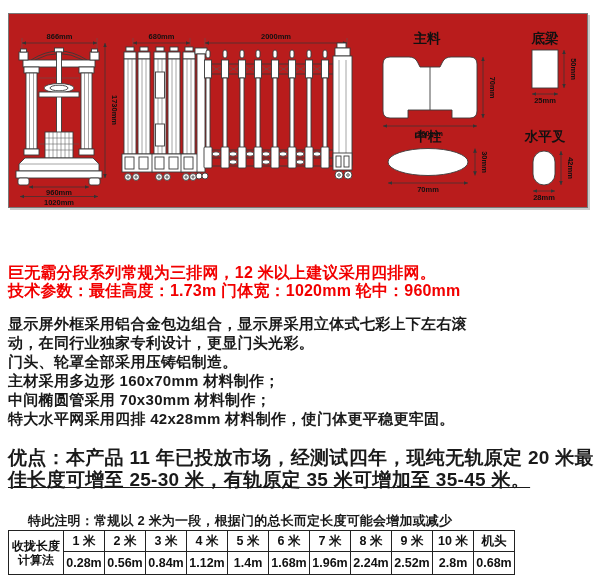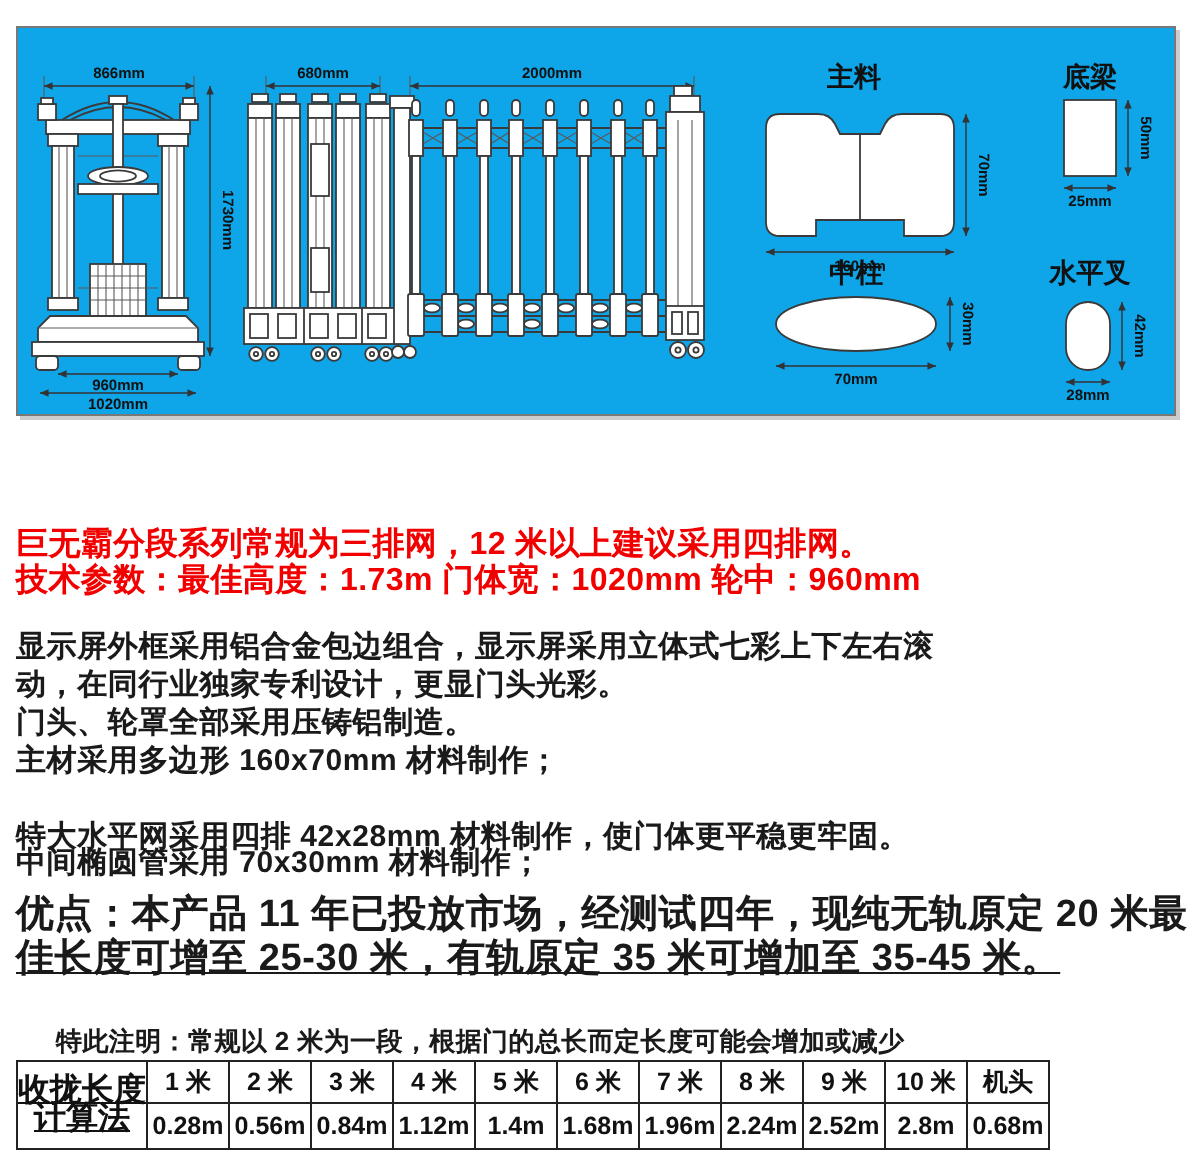--- a/index.html
+++ b/index.html
@@ -3,21 +3,21 @@
 <meta charset="utf-8">
 <style>
   html,body{margin:0;padding:0;}
   body{
     width:602px;height:582px;position:relative;background:#ffffff;
     font-family:"Liberation Sans","DejaVu Sans",sans-serif;
     -webkit-font-smoothing:antialiased;overflow:hidden;
   }
   .frame{
     position:absolute;left:8px;top:13px;width:578px;height:193px;
-    border:1px solid #787878;background:#0ea5e9;
+    border:1px solid #787878;background:#b91c1c;
     box-shadow:2px 2px 0 #cccccc;
   }
   .frame svg{position:absolute;left:0;top:0;}
   .ln{fill:none;stroke:#3a3a3a;stroke-width:0.9;}
   .fw{fill:#ffffff;stroke:#3a3a3a;stroke-width:0.9;}
   .thin{stroke:#5a5a5a;stroke-width:0.55;fill:none;}
   .dim{stroke:#333;stroke-width:0.7;fill:none;marker-start:url(#arr);marker-end:url(#arr);}
   .dimtext{font-size:7.5px;font-weight:bold;fill:#111;font-family:"Liberation Sans",sans-serif;}
   .cjklabel{font-size:13.5px;font-weight:bold;fill:#111;font-family:"Liberation Sans",sans-serif;}
   .textline{position:absolute;left:8px;white-space:nowrap;font-weight:bold;color:#1a1a1a;}
@@ -27,21 +27,21 @@
   .adv{font-size:19px;line-height:21.5px;letter-spacing:0.3px;}
   .note{font-size:13px;letter-spacing:0.2px;}
   table.calc{
     position:absolute;left:8px;top:530px;border-collapse:collapse;
     font-size:12.5px;font-weight:bold;color:#111;table-layout:fixed;
   }
   table.calc td{
     border:1.4px solid #222;text-align:center;padding:0;
     height:20px;overflow:hidden;white-space:nowrap;
   }
-  td.rowhead{width:54px;font-size:16px;line-height:14px;text-decoration:underline;}
+  td.rowhead{width:54px;font-size:12px;line-height:14px;}
   td.col{width:40px;}
   tr.vals td{height:22px;margin-top:44px;}
 </style>
 </head>
 <body>
 
 <div class="frame">
 <svg width="578" height="193" viewBox="0 0 578 193">
   <defs>
     <marker id="arr" viewBox="0 0 8 8" refX="7" refY="4" markerWidth="7" markerHeight="7" orient="auto-start-reverse">
@@ -316,21 +316,21 @@
 </svg>
 </div>
 
 <div class="textline hl red" style="top:264px;">巨无霸分段系列常规为三排网，12 米以上建议采用四排网。</div>
 <div class="textline hl red" style="top:281.5px;">技术参数：最佳高度：1.73m 门体宽：1020mm 轮中：960mm</div>
 
 <div class="textline desc" style="top:314px;">显示屏外框采用铝合金包边组合，显示屏采用立体式七彩上下左右滚</div>
 <div class="textline desc" style="top:333px;">动，在同行业独家专利设计，更显门头光彩。</div>
 <div class="textline desc" style="top:352px;">门头、轮罩全部采用压铸铝制造。</div>
 <div class="textline desc" style="top:371px;">主材采用多边形 160x70mm 材料制作；</div>
-<div class="textline desc" style="top:390px;margin-top:32px;">中间椭圆管采用 70x30mm 材料制作；</div>
+<div class="textline desc" style="top:390px;">中间椭圆管采用 70x30mm 材料制作；</div>
 <div class="textline desc" style="top:409px;">特大水平网采用四排 42x28mm 材料制作，使门体更平稳更牢固。</div>
 
 <div class="textline adv" style="top:447px;">优点：本产品 11 年已投放市场，经测试四年，现纯无轨原定 20 米最</div>
 <div class="textline adv" style="top:468.5px;text-decoration:underline;">佳长度可增至 25-30 米，有轨原定 35 米可增加至 35-45 米。</div>
 
 <div class="textline note" style="top:512px;margin-left:20px;">特此注明：常规以 2 米为一段，根据门的总长而定长度可能会增加或减少</div>
 
 <table class="calc">
   <tbody>
   <tr>

